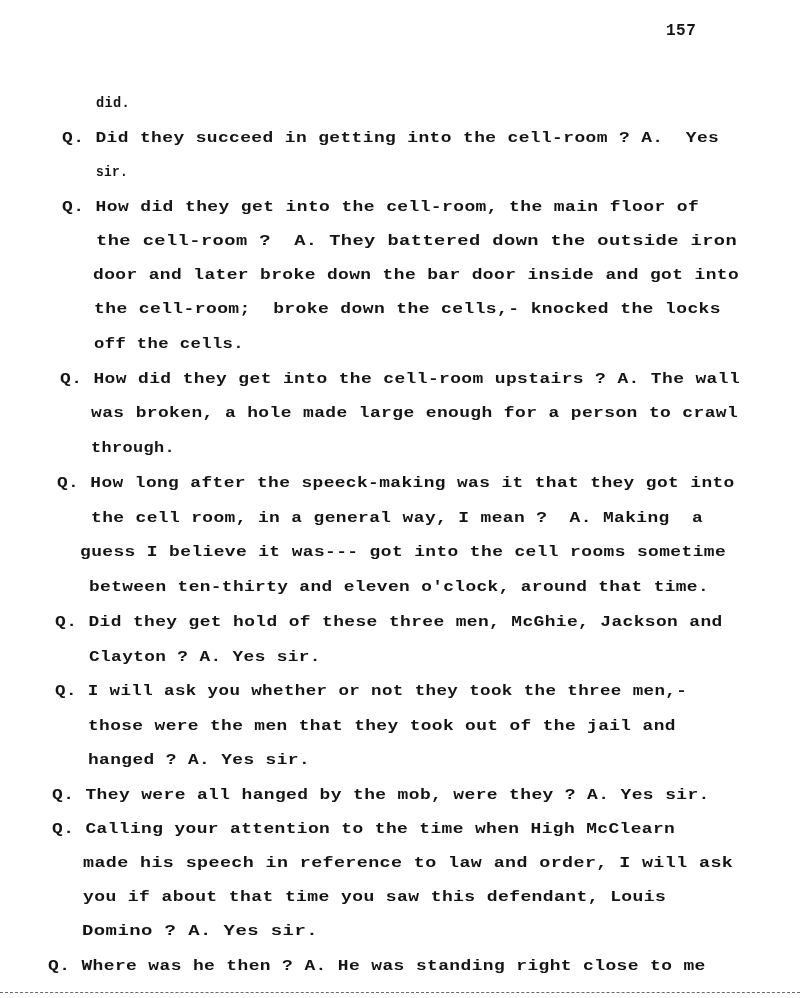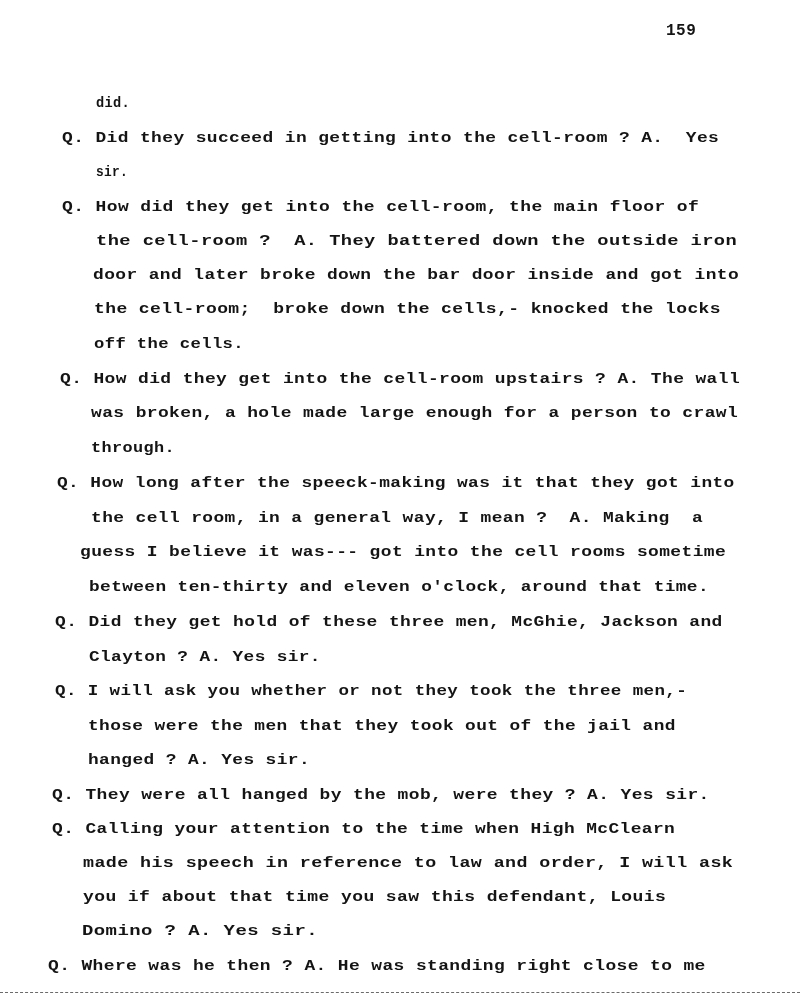--- a/index.html
+++ b/index.html
@@ -45,21 +45,21 @@
       top: 992px;
       width: 800px;
       height: 0;
       border-top: 1px dashed #6a6a6a;
     }
   </style>
 </head>
 <body>
 
 <div class="page">
-  <div class="page-number">159</div>
+  <div class="page-number">157</div>
   <div id="lines">
       <div class="line" style="left: 96px; top: 93px; transform: scaleX(0.887);">did.</div>
       <div class="line" style="left: 62px; top: 128px; transform: scaleX(1.162);">Q. Did they succeed in getting into the cell-room ? A.  Yes</div>
       <div class="line" style="left: 96px; top: 162px; transform: scaleX(0.835);">sir.</div>
       <div class="line" style="left: 62px; top: 197px; transform: scaleX(1.166);">Q. How did they get into the cell-room, the main floor of</div>
       <div class="line" style="left: 96px; top: 231px; transform: scaleX(1.216);">the cell-room ?  A. They battered down the outside iron</div>
       <div class="line" style="left: 93px; top: 265px; transform: scaleX(1.162);">door and later broke down the bar door inside and got into</div>
       <div class="line" style="left: 94px; top: 299px; transform: scaleX(1.168);">the cell-room;  broke down the cells,- knocked the locks</div>
       <div class="line" style="left: 94px; top: 334px; transform: scaleX(1.118);">off the cells.</div>
       <div class="line" style="left: 60px; top: 369px; transform: scaleX(1.163);">Q. How did they get into the cell-room upstairs ? A. The wall</div>

